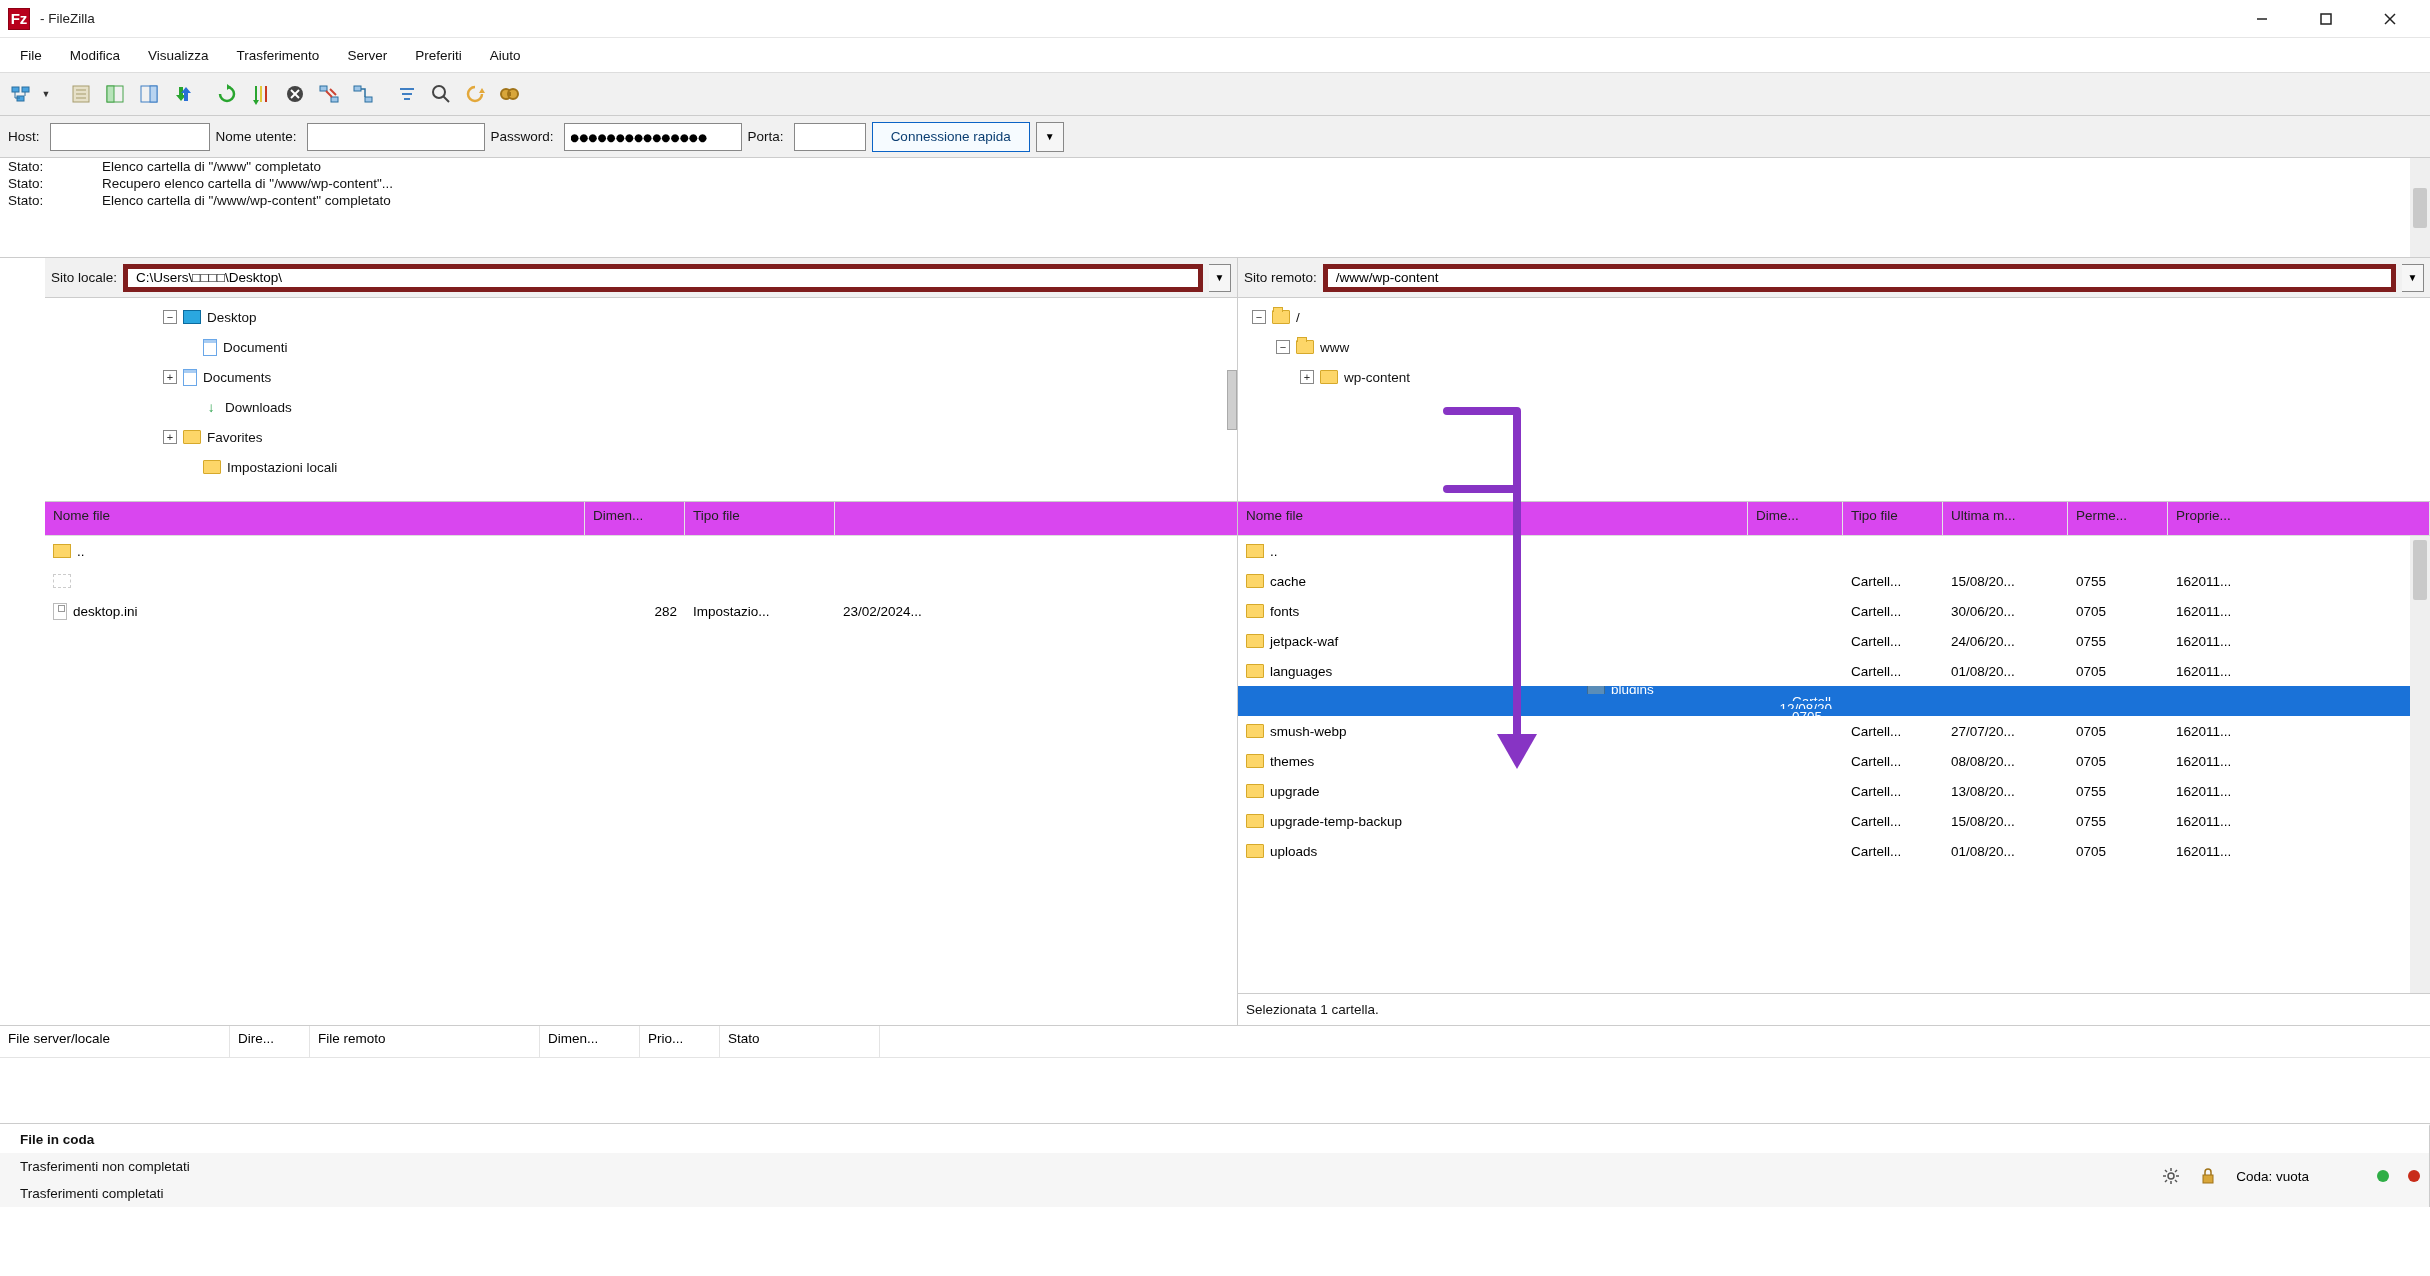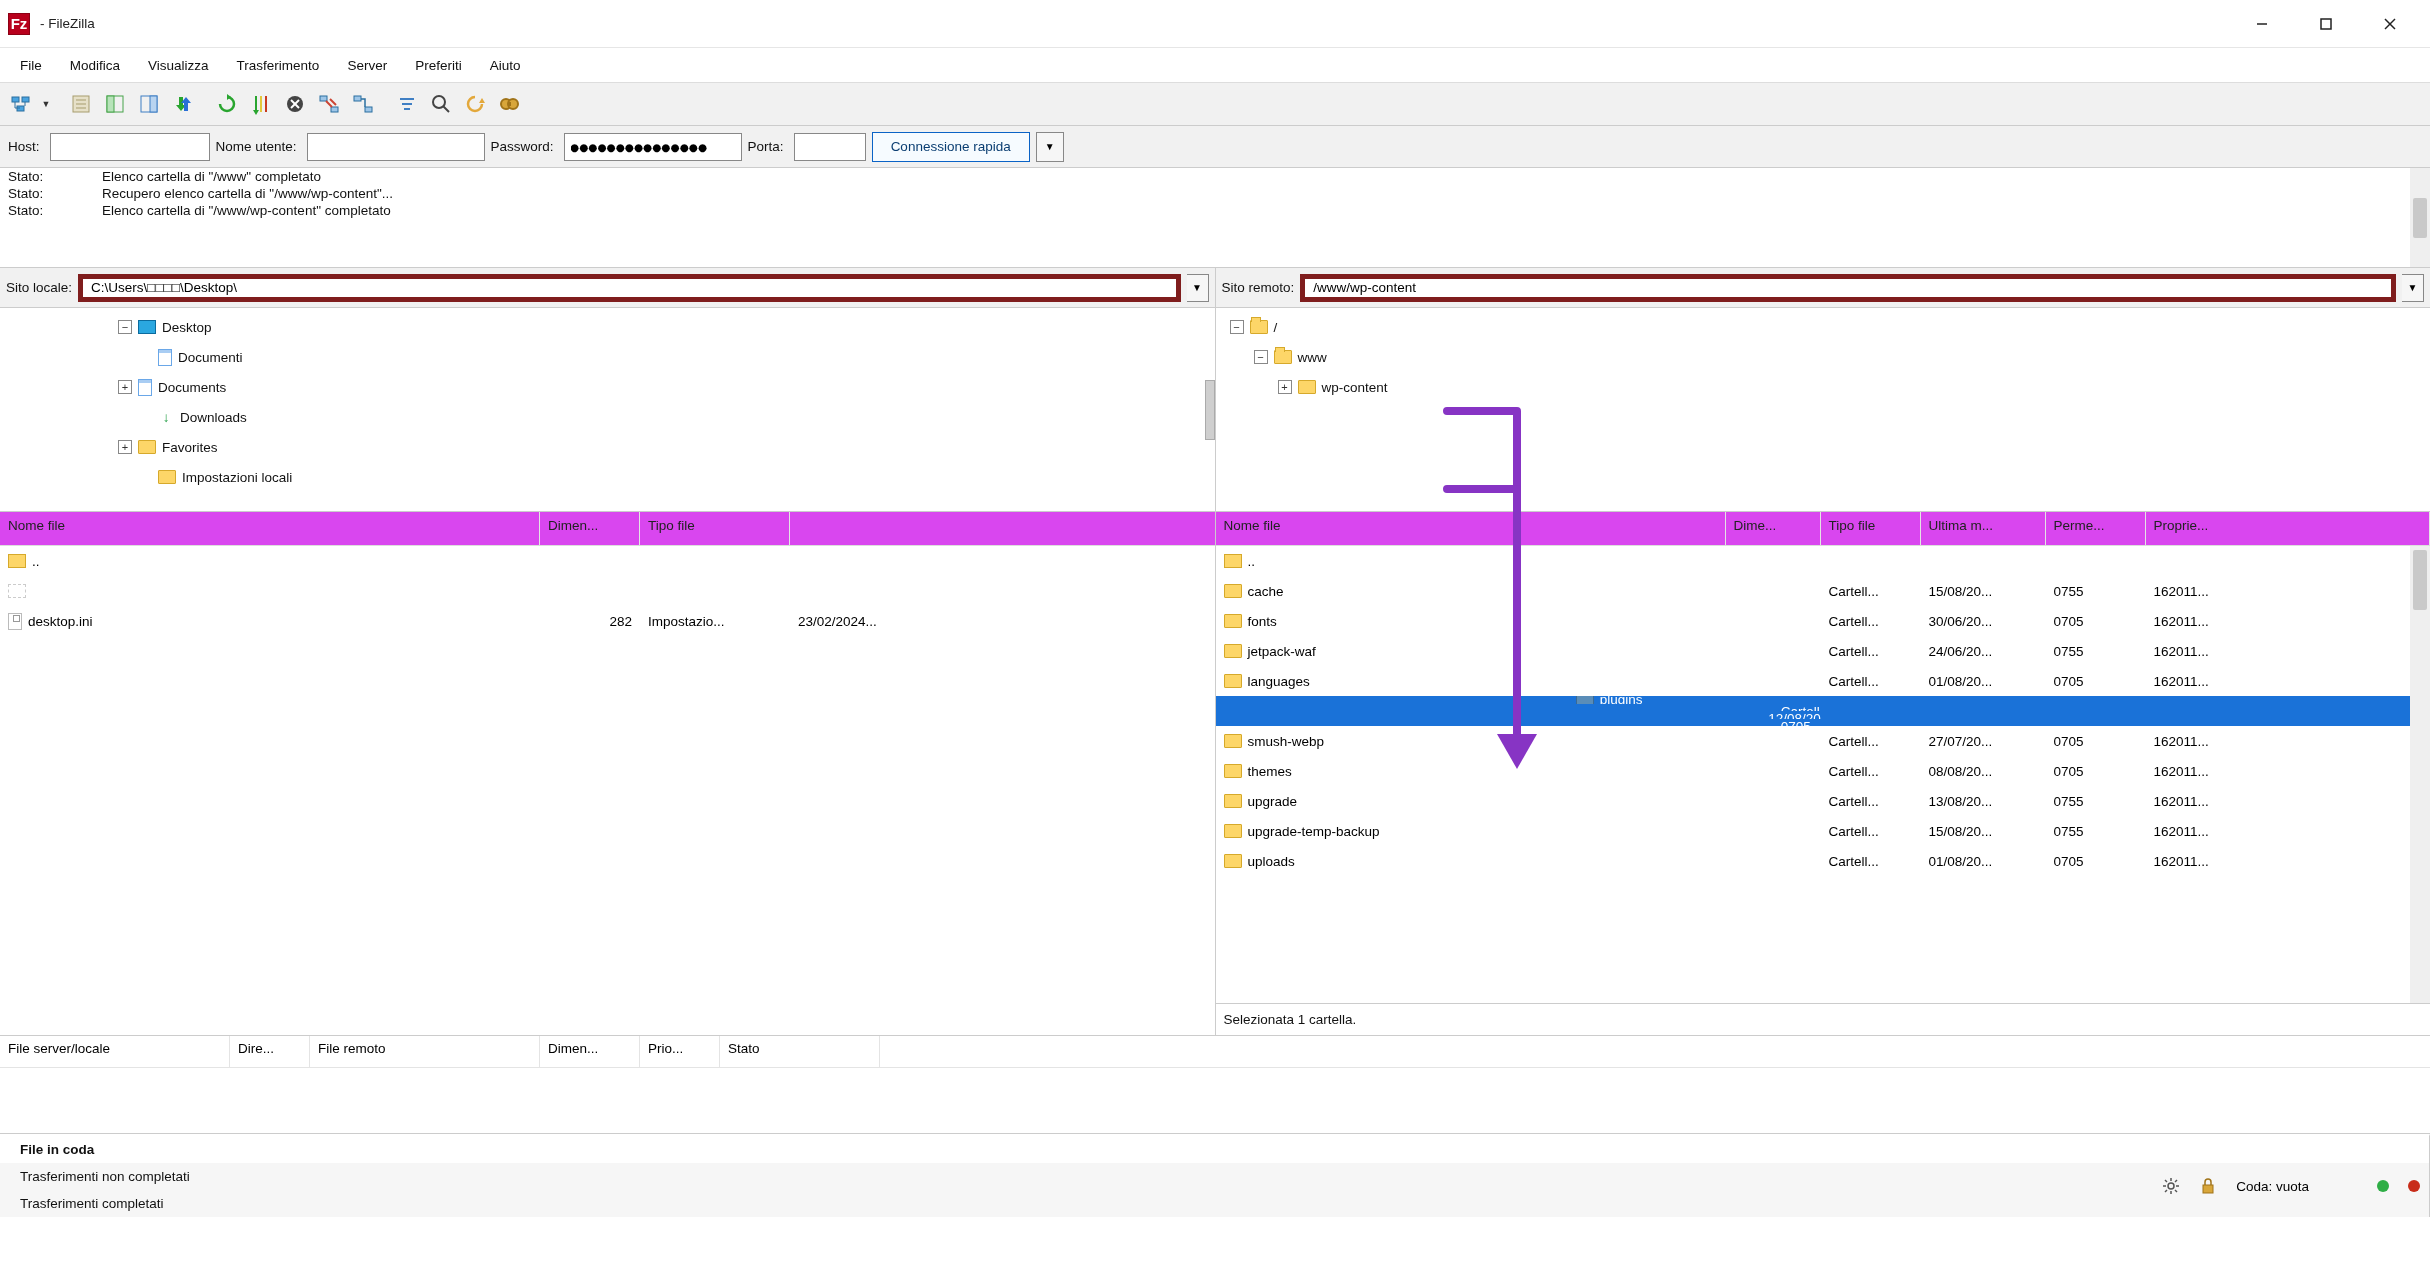--- a/index.html
+++ b/index.html
@@ -1,19 +1,19 @@
 <!DOCTYPE html>
 <html><head>
 <meta charset="utf-8">
 <style>
 * { box-sizing: border-box; margin: 0; padding: 0; font-family: "Segoe UI", Tahoma, sans-serif; font-size: 13.5px; }
 html, body { width: 2430px; height: 1276px; background: #fff; overflow: hidden; user-select: none; }
 
 
-.titlebar { height: 48px; background: #fff; display: flex; align-items: center; padding: 0 8px; border-bottom: 1px solid #e6e6e6; }
+.titlebar { height: 38px; background: #fff; display: flex; align-items: center; padding: 0 8px; border-bottom: 1px solid #e6e6e6; }
 .titlebar .app-icon { width: 22px; height: 22px; background: #b8001c; color: #fff; font-weight: bold; display: flex; align-items: center; justify-content: center; font-size: 15px; margin-right: 10px; border: 1px solid #8c0014; }
 .titlebar .title-text { color: #222; flex: 0 0 auto; }
 .titlebar .spacer { flex: 1; }
 .winbtn { width: 64px; height: 38px; display: flex; align-items: center; justify-content: center; color: #222; }
 
 
 .menubar { height: 34px; background: #fff; display: flex; align-items: center; padding: 0 6px; }
 .menubar .menu-item { padding: 4px 14px; color: #111; }
 
 
@@ -34,21 +34,21 @@
 .qdropdown { height: 30px; width: 28px; border: 1px solid #888; background: #f6f6f6; display: flex; align-items: center; justify-content: center; font-size: 10px; }
 
 
 .logpane { height: 100px; background: #fff; border-bottom: 1px solid #ccc; overflow: hidden; position: relative; }
 .logpane .line { display: flex; padding: 1px 8px; color: #111; }
 .logpane .line .lbl { width: 94px; }
 .log-scroll { position: absolute; right: 0; top: 0; bottom: 0; width: 20px; background: #efefef; display: flex; flex-direction: column; align-items: center; justify-content: center; }
 .log-scroll .thumb { width: 14px; height: 40px; background: #c9c9c9; border-radius: 2px; }
 
 
-.main { height: 768px; display: flex; border-bottom: 1px solid #ccc; }
+.main { height: 768px; display: flex; border-bottom: 1px solid #ccc; padding-left: 45px; }
 .col { flex: 1; display: flex; flex-direction: column; border-right: 1px solid #ccc; min-width: 0; }
 .col:last-child { border-right: none; }
 
 
 .pathbar { height: 40px; background: #f1f1f1; border-bottom: 1px solid #ccc; display: flex; align-items: center; padding: 0 6px; gap: 6px; }
 .pathbar .plabel { color: #111; }
 .pathbar .pinput { flex: 1; height: 28px; border: 5px solid #7f1d1d; background: #fff; padding: 0 8px; }
 .pathbar .pdrop { width: 22px; height: 28px; border: 1px solid #888; border-left: none; background: #f6f6f6; display: flex; align-items: center; justify-content: center; font-size: 10px; }
 
 

